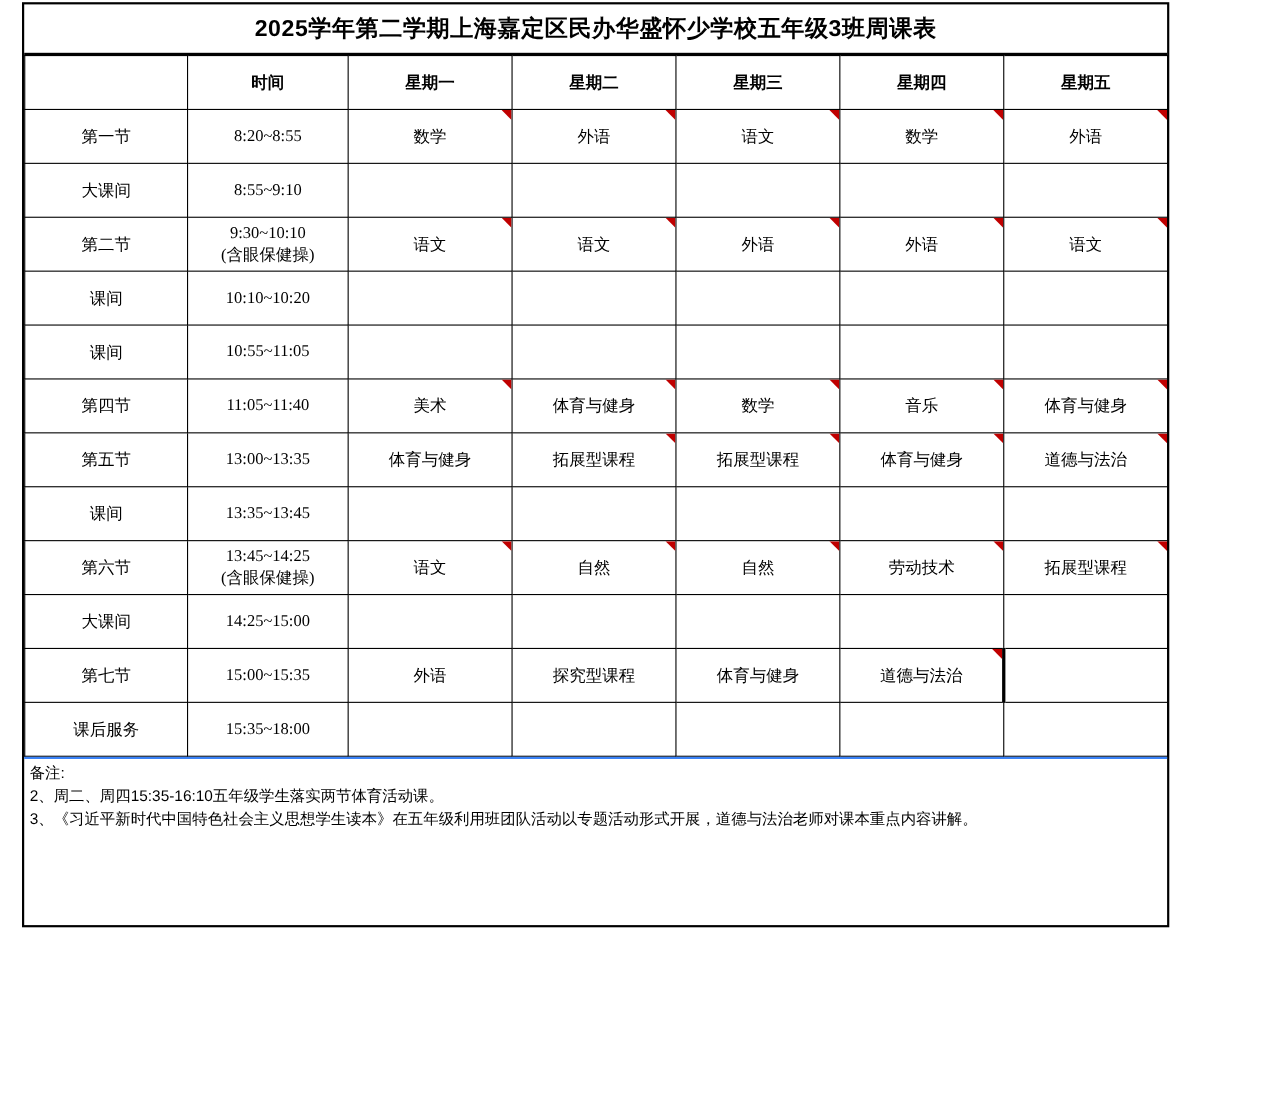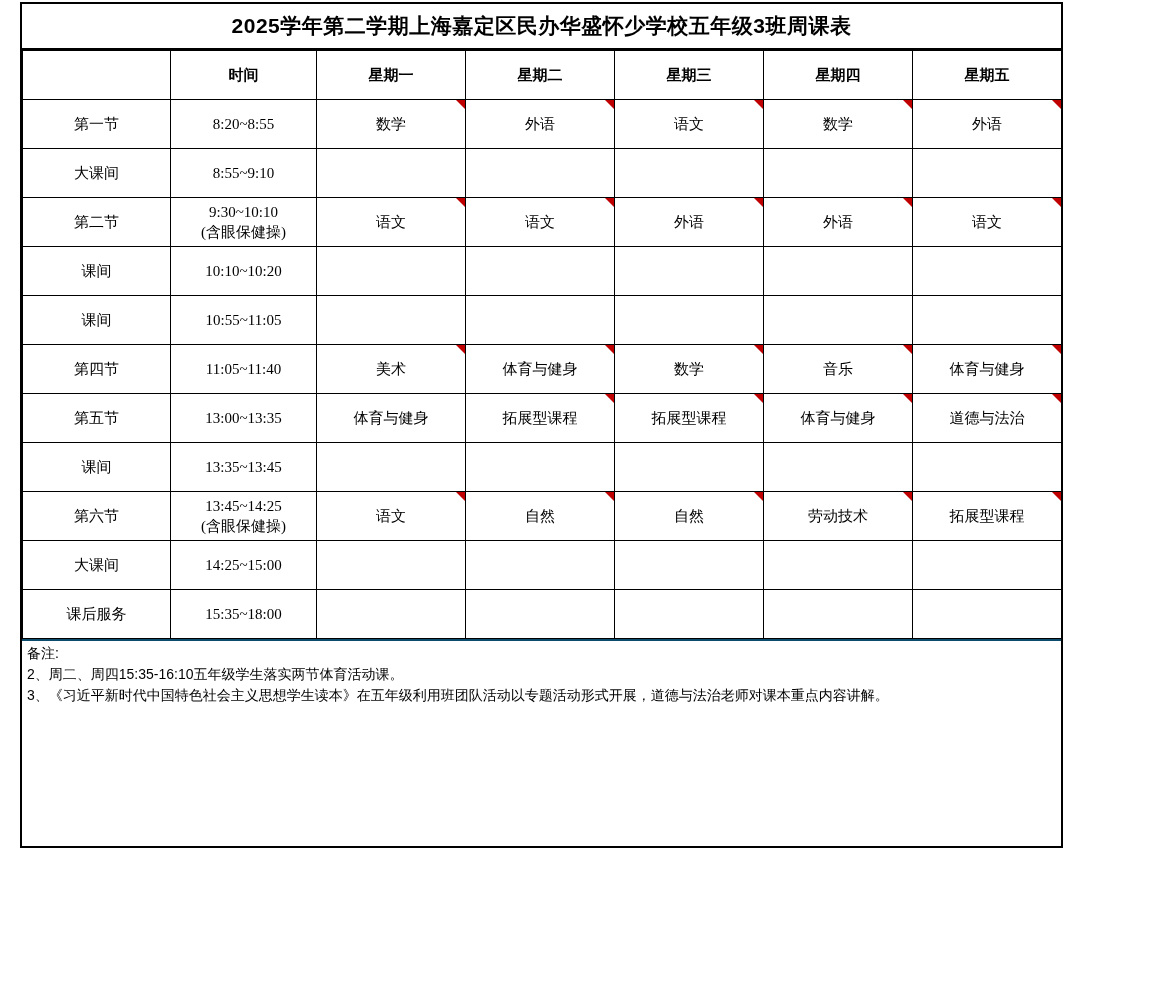--- a/index.html
+++ b/index.html
@@ -53,22 +53,22 @@
     position: absolute;
     top: 0;
     right: 0;
     width: 0;
     height: 0;
     border-top: 9px solid var(--marker-color, #c00000);
     border-left: 9px solid transparent;
   }
   td.subject-cell.selected { border-right: 3px solid #000000; }
   .notes {
-    border-top: 2px solid #0c4a6e;
-    height: 207px;
+    border-top: 2px solid #3b82f6;
+    height: 153px;
     box-sizing: border-box;
     padding: 2px 5px;
     font-size: 14px;
     line-height: 21px;
     text-align: left;
   }
   .notes div { white-space: nowrap; }
 </style>
 </head>
 <body>
@@ -187,20 +187,29 @@
         <tr>
           <td>大课间</td>
           <td class="time-cell">14:25~15:00</td>
           <td class="subject-cell"><span></span></td>
           <td class="subject-cell"><span></span></td>
           <td class="subject-cell"><span></span></td>
           <td class="subject-cell"><span></span></td>
           <td class="subject-cell"><span></span></td>
         </tr>
         <tr>
+          <td>第七节</td>
+          <td class="time-cell">15:00~15:35</td>
+          <td class="subject-cell"><span>外语</span></td>
+          <td class="subject-cell"><span>探究型课程</span></td>
+          <td class="subject-cell"><span>体育与健身</span></td>
+          <td class="subject-cell selected"><span>道德与法治</span><i class="marker"></i></td>
+          <td class="subject-cell"><span></span></td>
+        </tr>
+        <tr>
           <td>课后服务</td>
           <td class="time-cell">15:35~18:00</td>
           <td class="subject-cell"><span></span></td>
           <td class="subject-cell"><span></span></td>
           <td class="subject-cell"><span></span></td>
           <td class="subject-cell"><span></span></td>
           <td class="subject-cell"><span></span></td>
         </tr>
       </tbody>
   </table>

